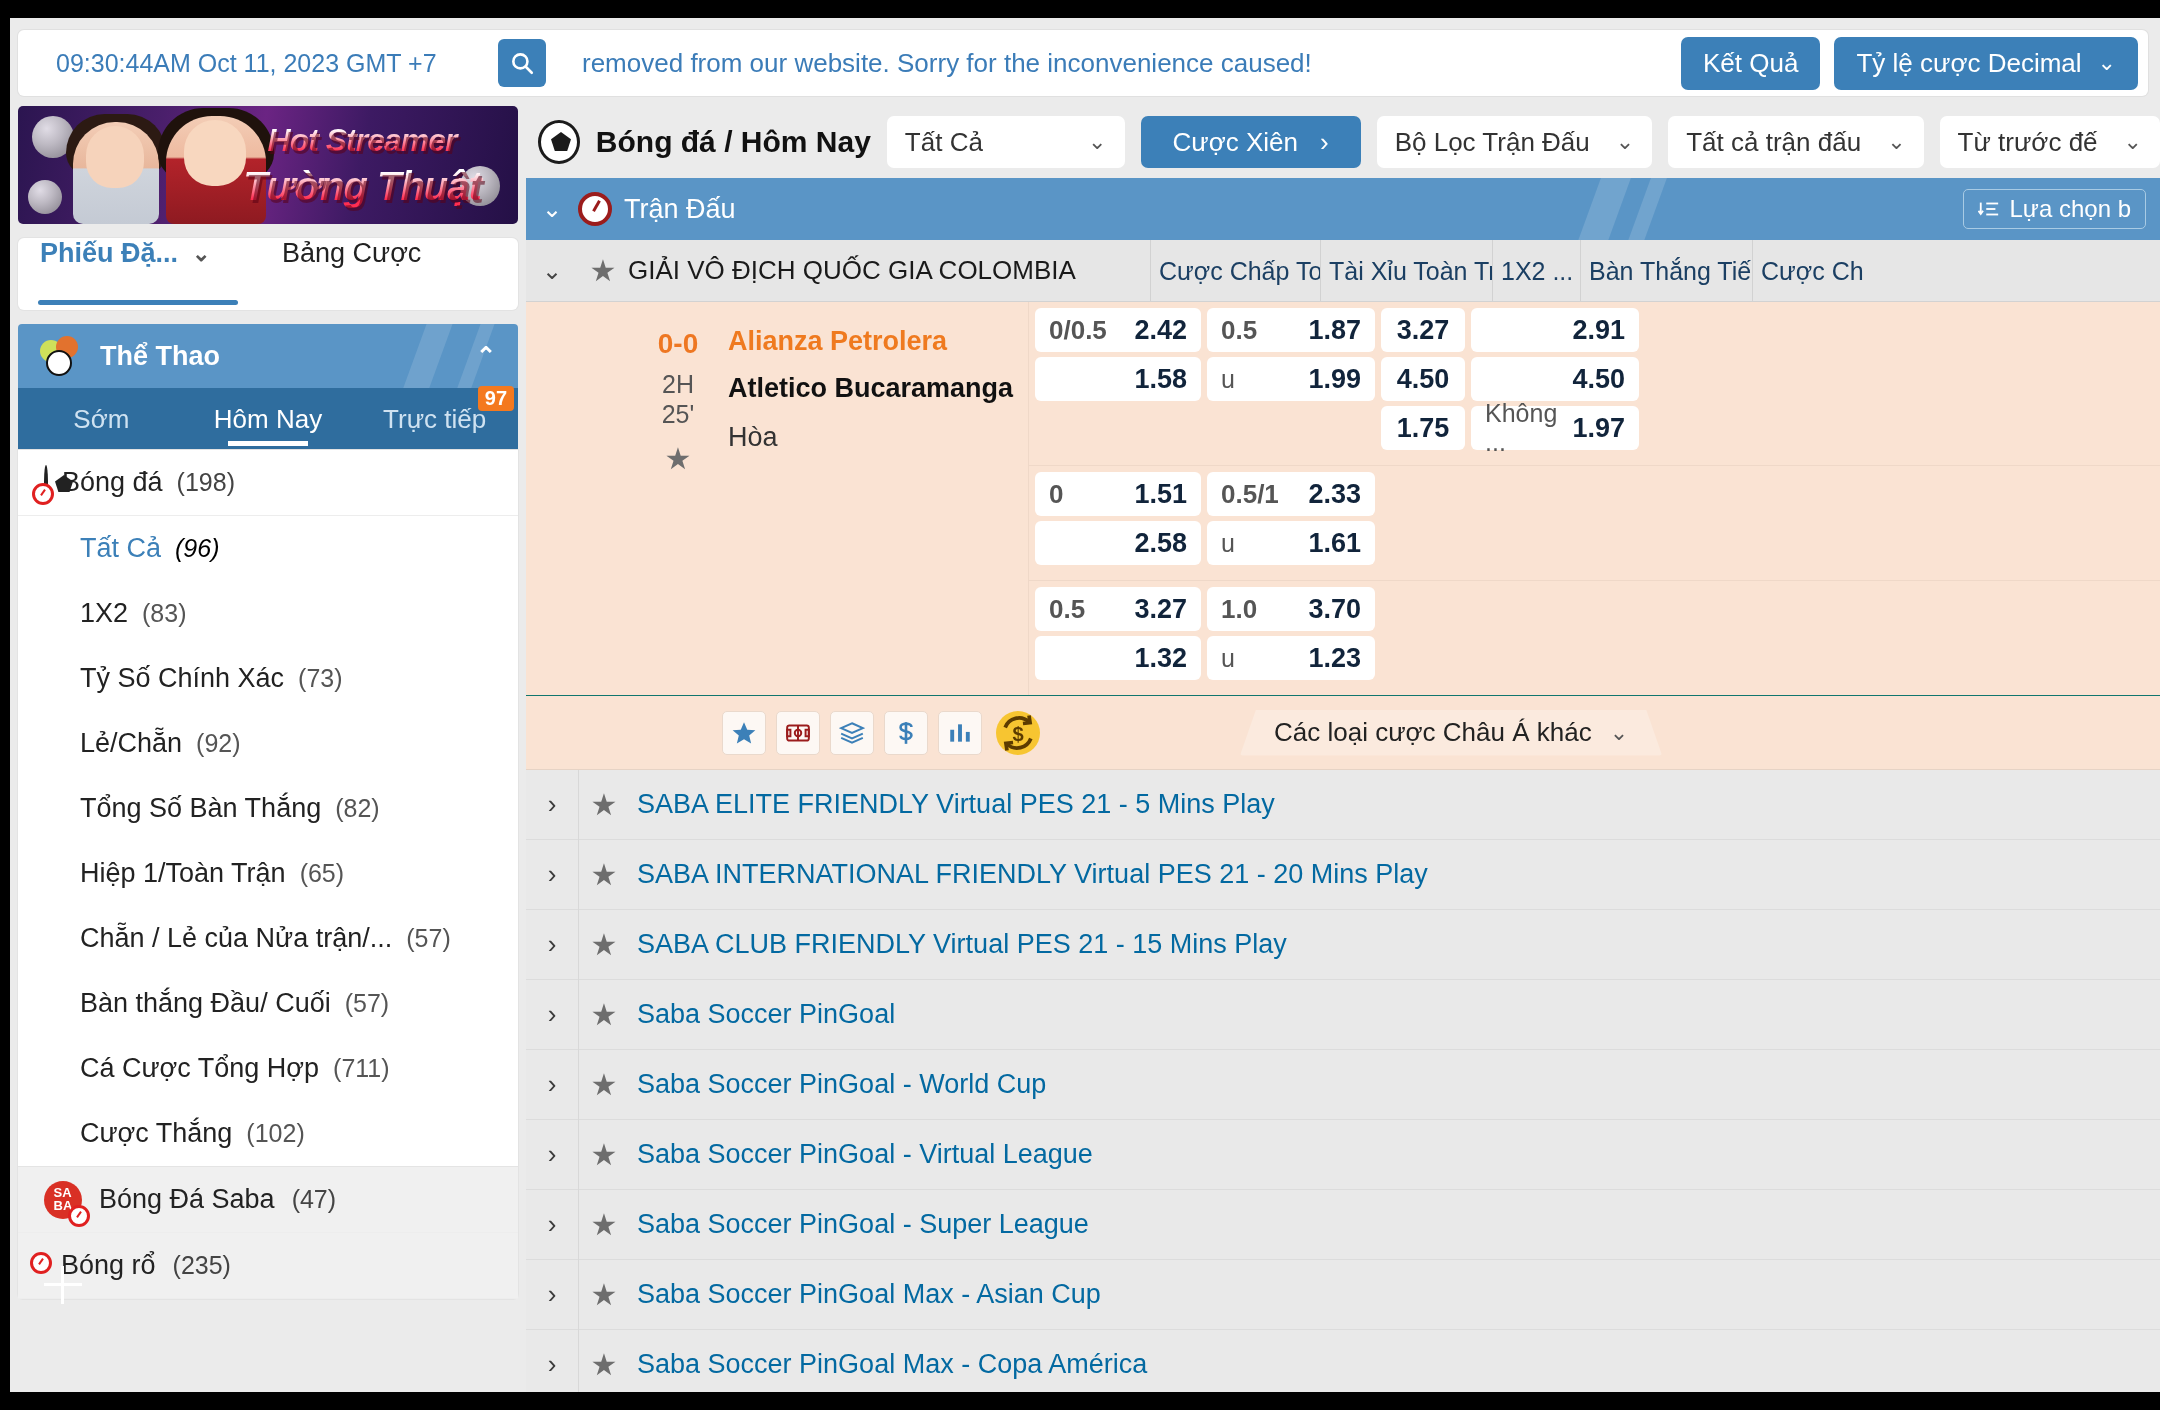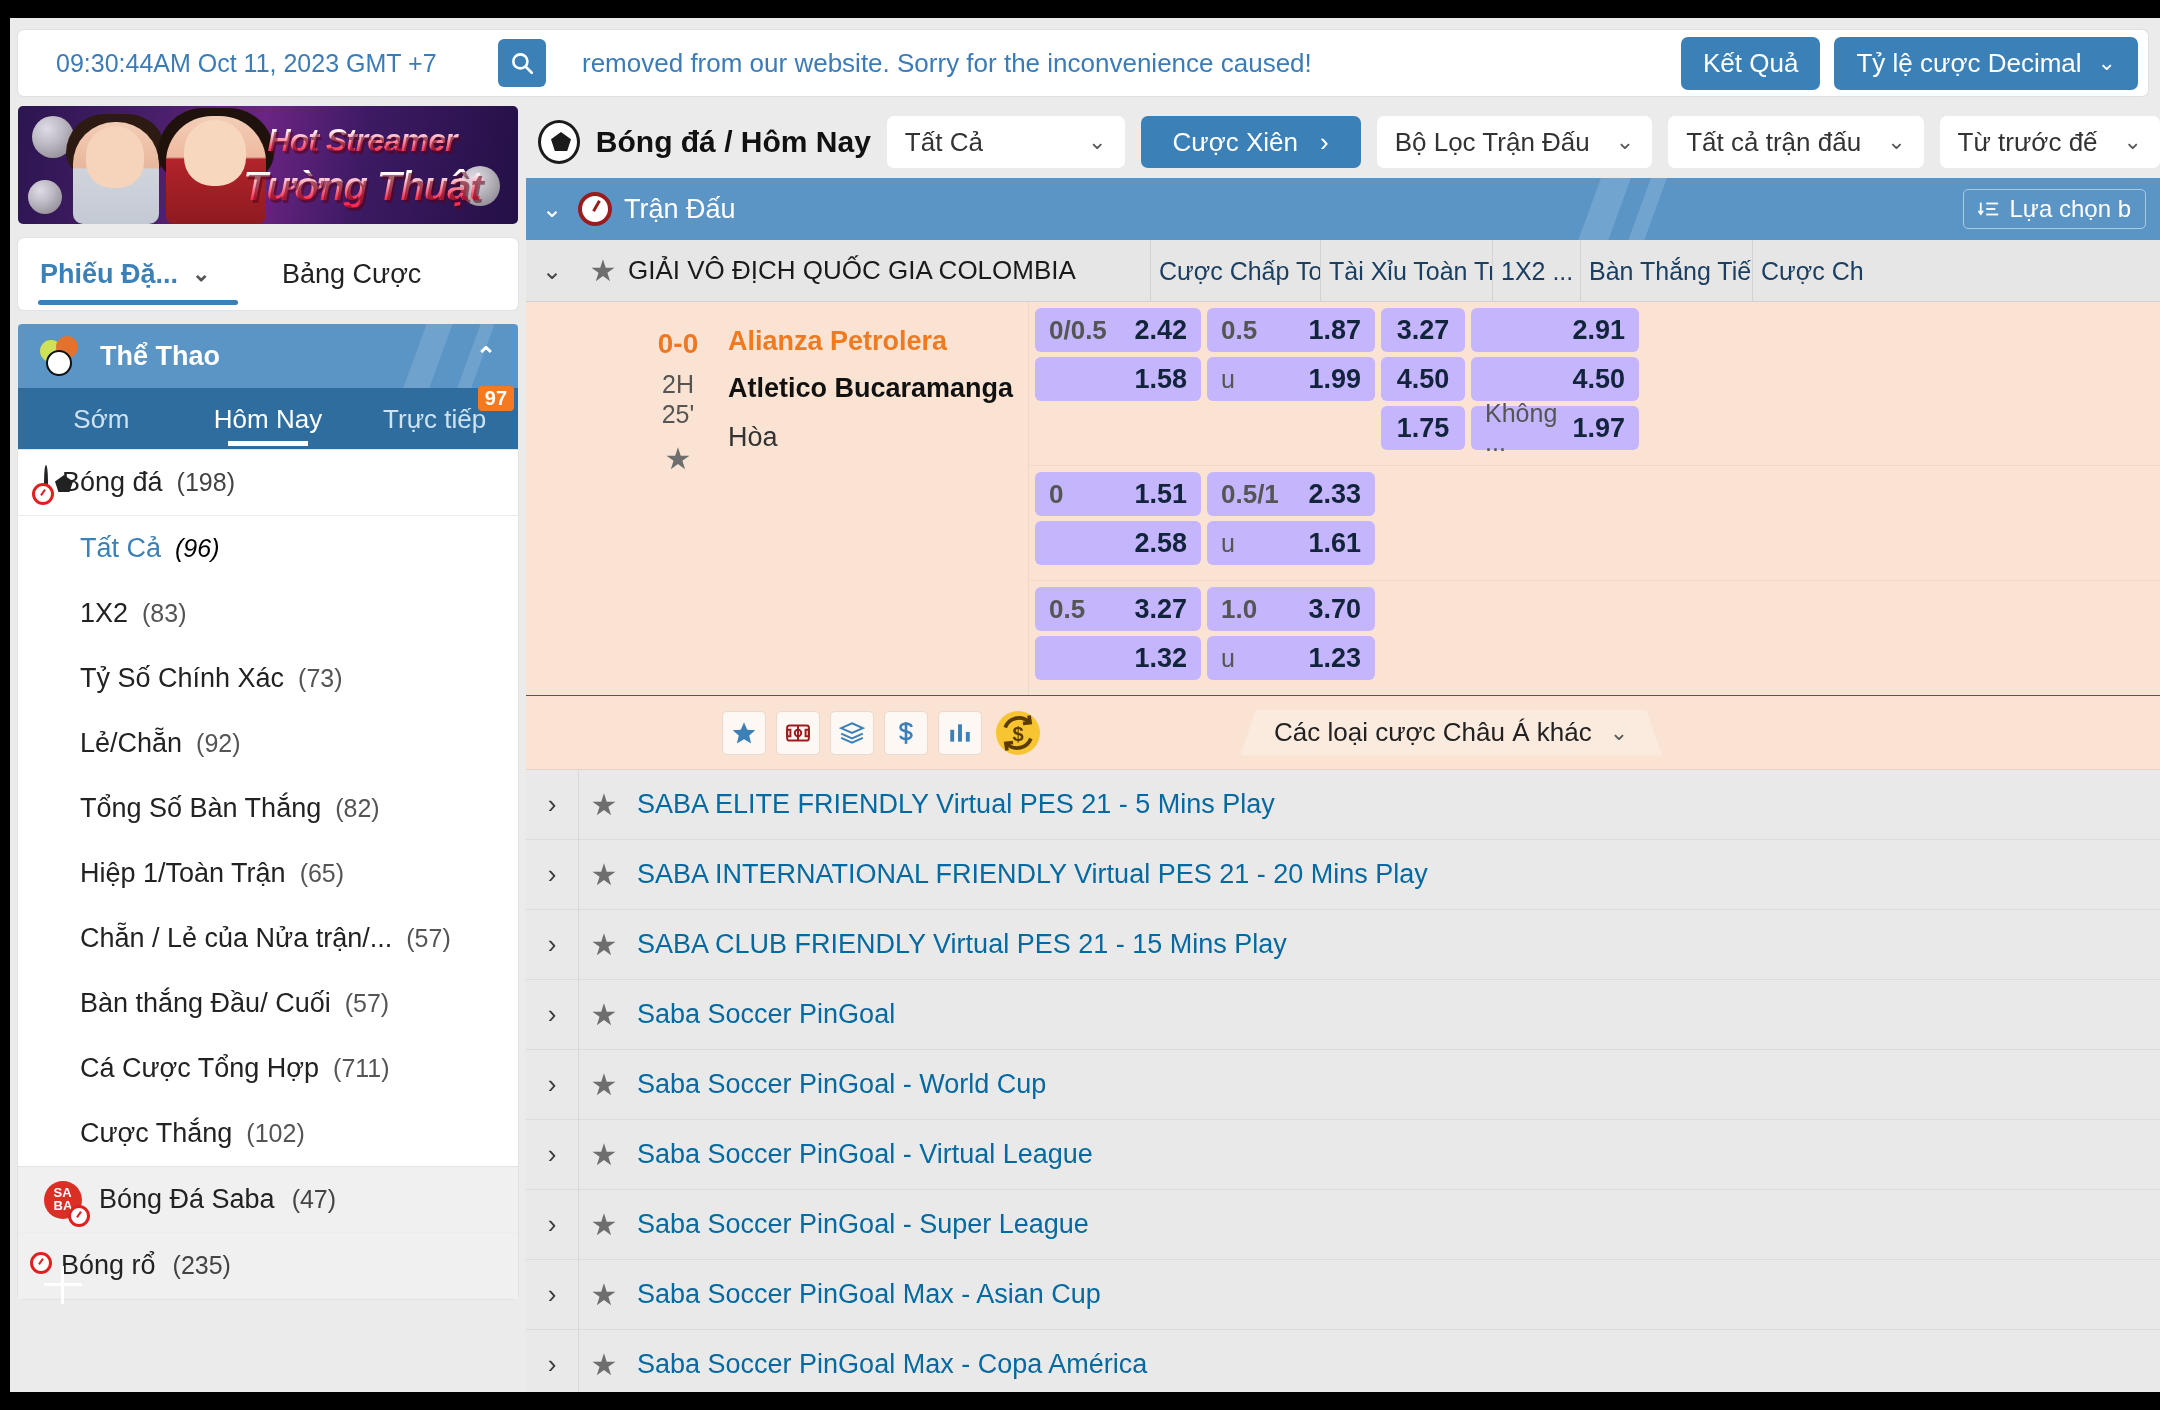--- a/index.html
+++ b/index.html
@@ -54,21 +54,21 @@
     background: linear-gradient(180deg,#ffffff 20%, #ff3b5c 75%);
     -webkit-background-clip:text; background-clip:text; color:transparent;
     text-shadow: 2px 3px 0 rgba(90,0,20,.55);}
   .banner .bt2 { position:absolute; left:196px; top:58px; width:296px; text-align:center;
     font-size:40px; font-weight:bold; font-style:italic; letter-spacing:-1px;
     background: linear-gradient(180deg,#ffffff 18%, #ff2d52 78%);
     -webkit-background-clip:text; background-clip:text; color:transparent;
     text-shadow: 2px 3px 0 rgba(90,0,20,.55);}
 
   .tabs-card { margin-top:14px; width:500px; height:72px; background:#fff; border-radius:6px;
-               display:flex; align-items:center; box-shadow:0 0 0 1px #e3e3e3; position:relative; }
+               display:flex; align-items:flex-start; box-shadow:0 0 0 1px #e3e3e3; position:relative; }
   .tab-ph { flex:1; display:flex; align-items:center; gap:14px; padding-left:22px;
             color:#3c80b8; font-size:27px; font-weight:bold; }
   .tab-bc { flex:1; color:#222; font-size:27px; text-align:left; padding-left:6px; }
   .tab-underline { position:absolute; left:20px; bottom:5px; width:200px; height:5px; background:#3c80b8; border-radius:3px;}
 
   .sport-head { margin-top:14px; width:500px; height:64px; background:#5a95c6; color:#fff;
                 display:flex; align-items:center; padding:0 22px; font-size:27px; font-weight:bold;
                 border-radius:4px 4px 0 0; position:relative; overflow:hidden;}
   .sport-head .sheen { position:absolute; right:80px; top:-10px; width:26px; height:100px;
                        background:rgba(255,255,255,.13); transform:skewX(-20deg);}
@@ -150,21 +150,21 @@
   .m-star { color:#6e6e6e; font-size:30px; margin-top:12px;}
   .m-teams { flex:0 0 300px; padding-top:24px; }
   .t-home { color:#ef7a1f; font-size:27px; font-weight:bold; }
   .t-away { color:#111; font-size:27px; font-weight:bold; margin-top:16px;}
   .t-draw { color:#333; font-size:27px; margin-top:18px;}
   .m-odds { flex:1; border-left:1px solid #efd8c8; }
 
   .oddsblock { padding:6px 0 10px 6px; border-bottom:1px solid #efd8c8;}
   .oddsblock:last-child { border-bottom:none; }
   .oddsline { display:flex; gap:6px; margin-bottom:5px; }
-  .cell { background:#c4b5fd; border-radius:6px; height:44px; display:flex; align-items:center;
+  .cell { background:#ffffff; border-radius:6px; height:44px; display:flex; align-items:center;
           justify-content:space-between; padding:0 14px; font-size:27px; font-weight:bold; color:#11243b;}
   .cell .hk { color:#555; font-weight:bold; font-size:26px;}
   .cell .hk.sm { font-weight:normal; font-size:25px;}
   .w-hdcp { width:166px; } .w-ou { width:168px; } .w-1x2 { width:84px; justify-content:center;}
   .w-btt { width:168px; } .w-btt .hk { font-weight:normal; }
   .spacer-hdcp { width:166px; } .spacer-ou { width:168px; }
 
   .toolsrow { display:flex; align-items:center; background:#fae3d3; height:74px; border-bottom:1px solid #e6d3c5;}
   .tools { display:flex; gap:10px; margin-left:196px; }
   .tool { width:44px; height:44px; background:#fdf8f4; border:1px solid #ead9cc; border-radius:5px;

